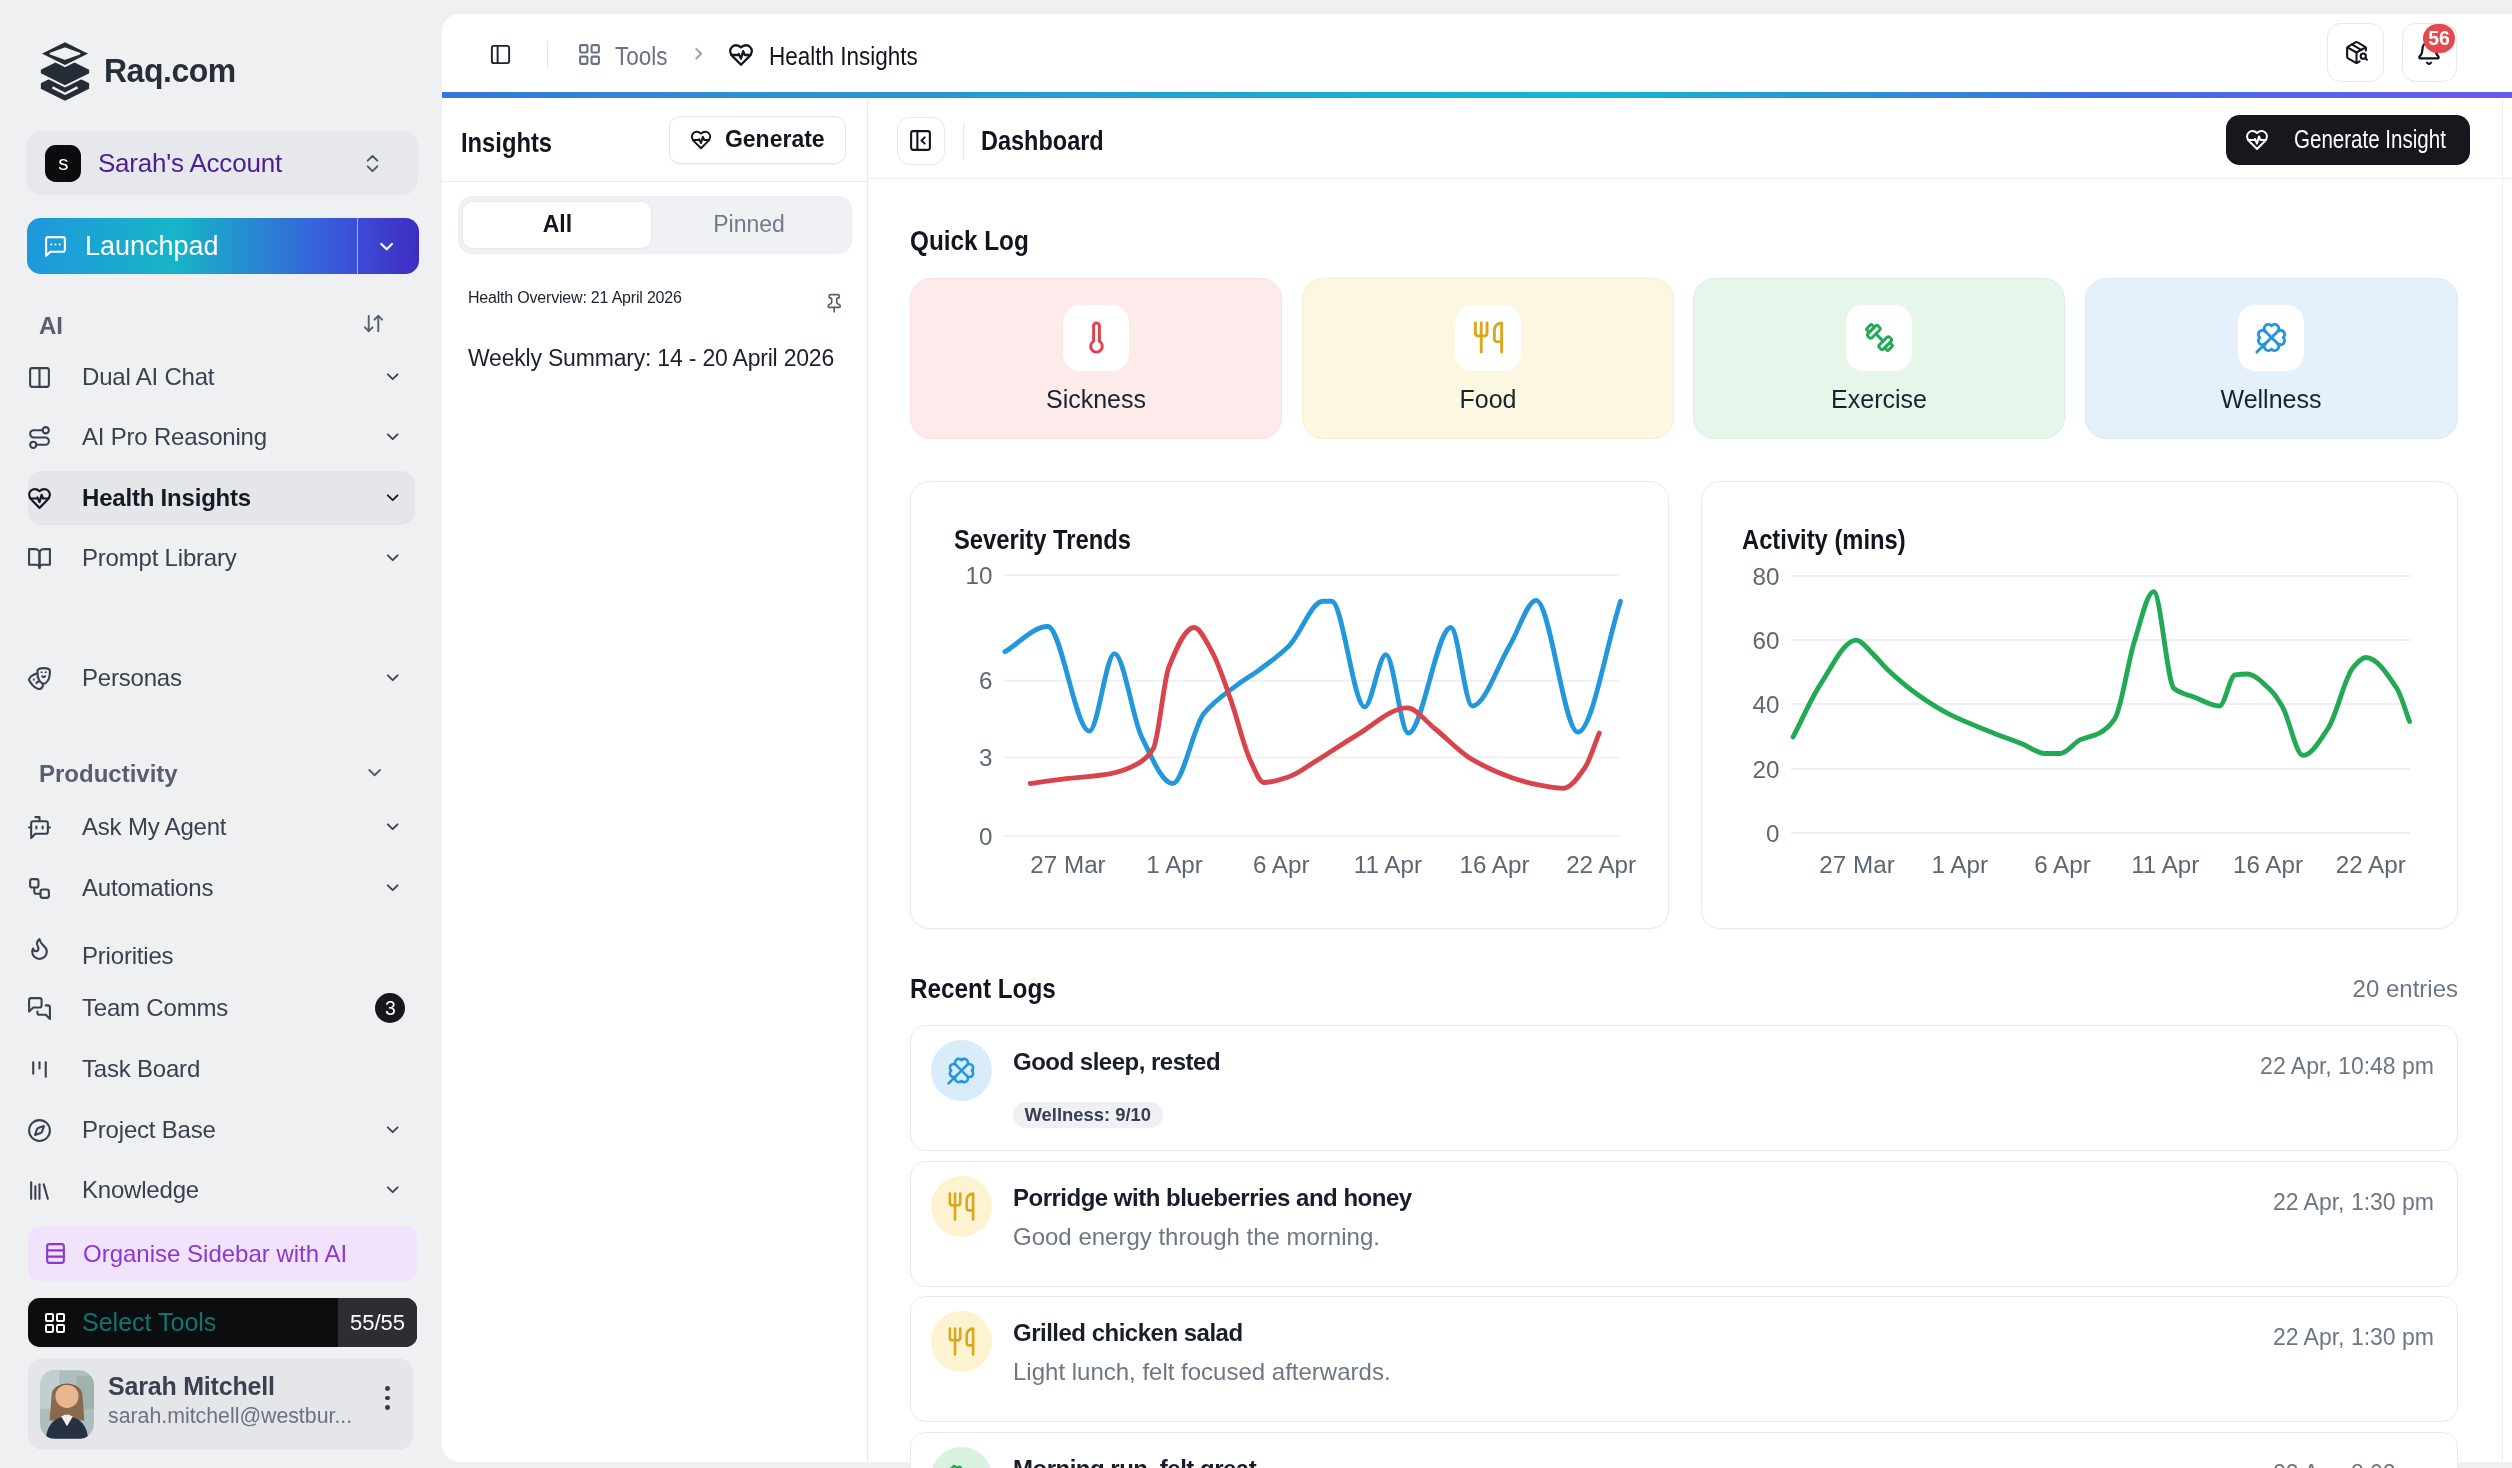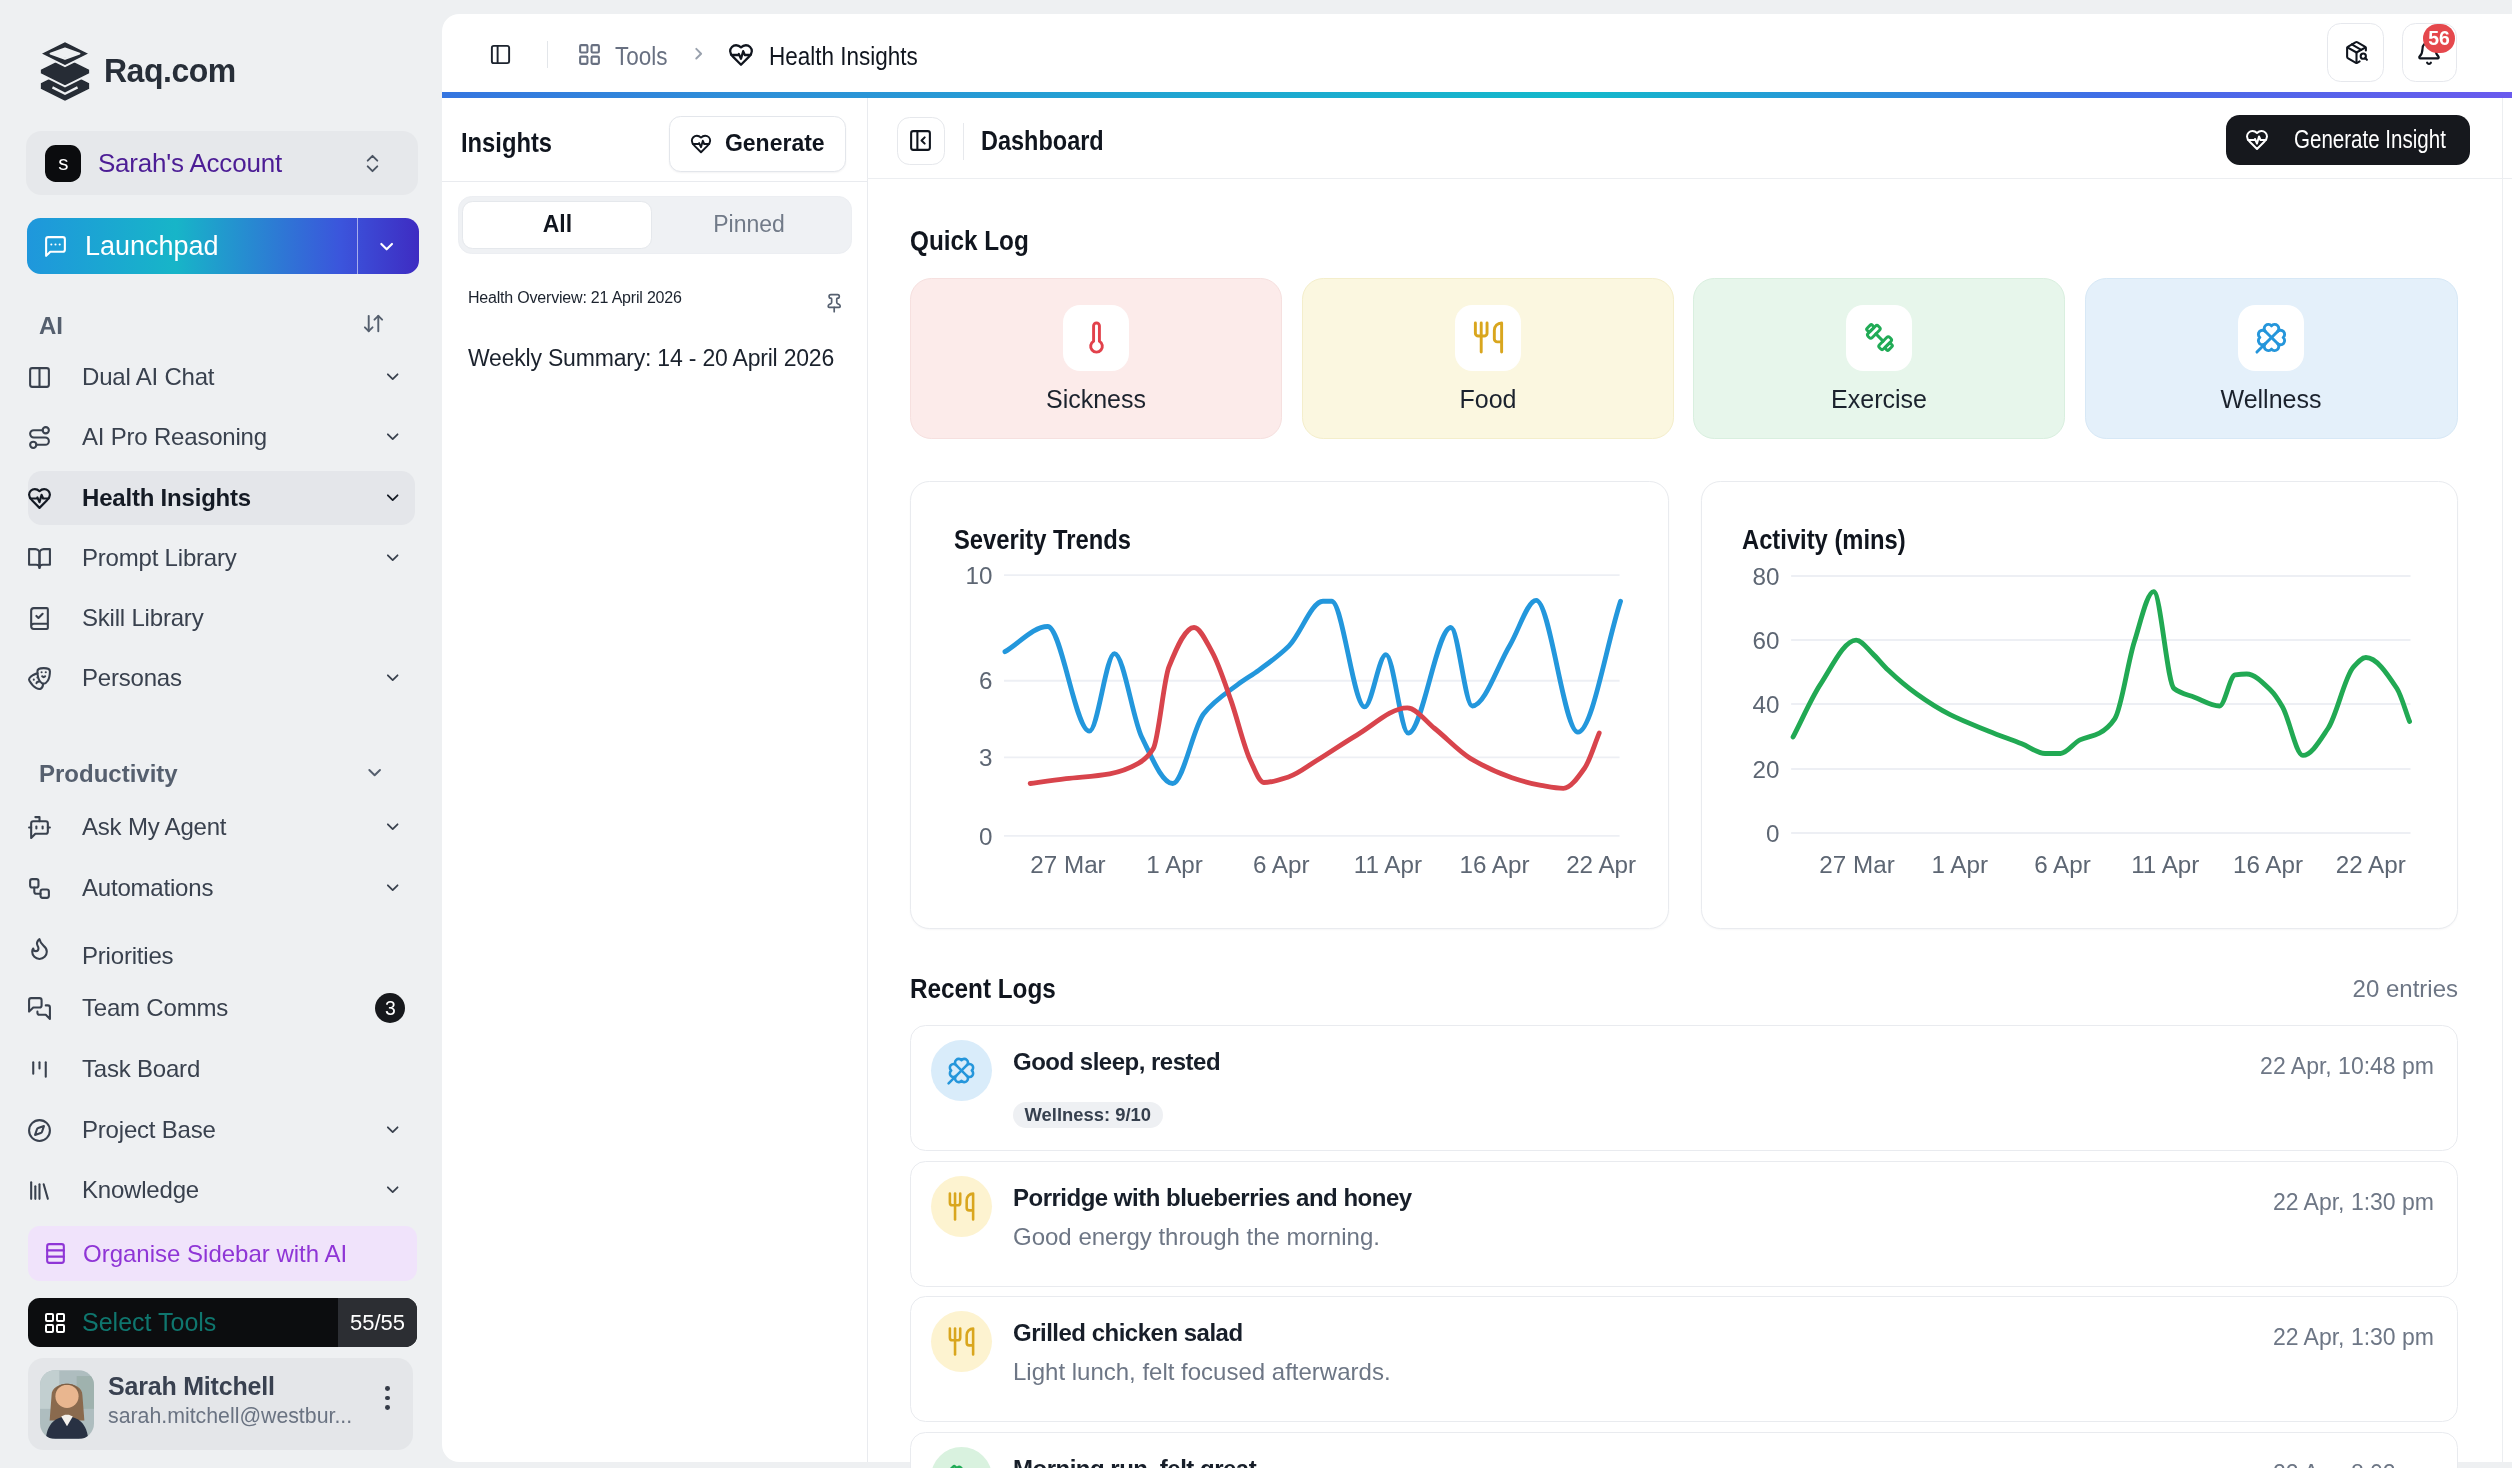--- a/index.html
+++ b/index.html
@@ -109,27 +109,20 @@
   <div class="srow" style="top:531px;height:54px;">
     <svg class="ic" width="25" height="25" viewBox="0 0 24 24" fill="none" stroke="#39414e" stroke-width="2" stroke-linecap="round" stroke-linejoin="round">
         <path d="M2 3h6a4 4 0 0 1 4 4v14a3 3 0 0 0-3-3H2z"></path>
         <path d="M22 3h-6a4 4 0 0 0-4 4v14a3 3 0 0 1 3-3h7z"></path>
       </svg>
     <div class="navtxt" style="margin-left:30px;">Prompt Library</div>
     <svg class="ic chev" width="19.4" height="19.4" viewBox="0 0 24 24" fill="none" stroke="#39414e" stroke-width="2.2" stroke-linecap="round" stroke-linejoin="round">
         <path d="m6 9 6 6 6-6"></path>
       </svg>
   </div>
-  <div class="srow" style="top:591px;height:54px;">
-    <svg class="ic" width="25" height="25" viewBox="0 0 24 24" fill="none" stroke="#39414e" stroke-width="2" stroke-linecap="round" stroke-linejoin="round">
-        <path d="M4 19.5v-15A2.5 2.5 0 0 1 6.5 2H19a1 1 0 0 1 1 1v18a1 1 0 0 1-1 1H6.5a1 1 0 0 1 0-5H20"></path>
-        <path d="m9 9.5 2 2 4-4"></path>
-      </svg>
-    <div class="navtxt" style="margin-left:30px;">Skill Library</div>
-  </div>
   <div class="srow" style="top:651px;height:54px;">
     <svg class="ic" width="25" height="25" viewBox="0 0 24 24" fill="none" stroke="#39414e" stroke-width="2" stroke-linecap="round" stroke-linejoin="round">
         <path d="M10 11h.01"></path>
         <path d="M14 6h.01"></path>
         <path d="M18 6h.01"></path>
         <path d="M6.5 13.1h.01"></path>
         <path d="M22 5c0 9-4 12-6 12s-6-3-6-12c0-2 2-3 6-3s6 1 6 3"></path>
         <path d="M17.4 9.9c-.8.8-2 .8-2.8 0"></path>
         <path d="M10.1 7.1C9 7.2 7.7 7.7 6 8.6c-3.5 2-4.7 3.9-3.7 5.6 4.5 7.8 9.5 8.4 11.2 7.4.9-.5 1.9-2.1 1.9-4.7"></path>
         <path d="M9.1 16.5c.3-1.1 1.4-1.7 2.4-1.4"></path>
@@ -290,21 +283,21 @@
     <svg class="abs ic" style="left:1974px;top:26px;" width="26" height="26" viewBox="0 0 24 24" fill="none" stroke="#10151e" stroke-width="2" stroke-linecap="round" stroke-linejoin="round">
         <path d="M10.268 21a2 2 0 0 0 3.464 0"></path>
         <path d="M3.262 15.326A1 1 0 0 0 4 17h16a1 1 0 0 0 .74-1.673C19.41 13.956 18 12.499 18 8A6 6 0 0 0 6 8c0 4.499-1.411 5.956-2.738 7.326"></path>
       </svg>
     <div class="abs" style="left:1981px;top:10.7px;width:32px;height:29px;background:#e5484d;border-radius:14.5px;color:#fff;font-size:19.4px;font-weight:bold;display:flex;align-items:center;justify-content:center;">56</div>
   </div>
   <div id="gradbar"></div>
   <div id="vline"></div>
   <div id="insights">
     <div class="abs" style="left:19.4px;top:114px;font-size:27px;font-weight:bold;color:#10151e;transform:scaleX(0.88);transform-origin:0 0;">Insights</div>
-    <div class="abs" style="left:227px;top:102px;width:177px;height:56px;background:#fff;border:1px solid #e3e6eb;border-radius:11.6px;box-shadow:0 1px 1.9px rgba(16,24,40,.05);display:flex;align-items:center;justify-content:center;">
+    <div class="abs" style="left:227px;top:102px;width:177px;height:48px;background:#fff;border:1px solid #e3e6eb;border-radius:11.6px;box-shadow:0 1px 1.9px rgba(16,24,40,.05);display:flex;align-items:center;justify-content:center;">
       <svg class="ic" width="22" height="22" viewBox="0 0 24 24" fill="none" stroke="#10151e" stroke-width="2.1" stroke-linecap="round" stroke-linejoin="round">
           <path d="M19 14c1.49-1.46 3-3.21 3-5.5A5.5 5.5 0 0 0 16.5 3c-1.76 0-3 .5-4.5 2-1.5-1.5-2.74-2-4.5-2A5.5 5.5 0 0 0 2 8.5c0 2.3 1.5 4.05 3 5.5l7 7Z"></path>
           <path d="M3.22 12H9.5l.5-1 2 4.5 2-7 1.5 3.5h5.27"></path>
         </svg>
       <div style="margin-left:12.6px;font-size:23px;font-weight:bold;color:#10151e;">Generate</div>
     </div>
     <div class="abs" style="left:0;top:167px;width:425px;height:1px;background:#e9ebef;"></div>
     <div class="abs" style="left:15.5px;top:182px;width:394px;height:58px;background:#eff1f4;border:1px solid #eceef2;border-radius:13.6px;"></div>
     <div class="abs" style="left:20.4px;top:187px;width:190px;height:48px;background:#fff;border:1px solid #e5e8ec;border-radius:10.7px;display:flex;align-items:center;justify-content:center;font-size:23px;font-weight:bold;color:#10151e;">All</div>
     <div class="abs" style="left:210px;top:187px;width:194px;height:48px;display:flex;align-items:center;justify-content:center;font-size:23px;color:#717a88;">Pinned</div>

